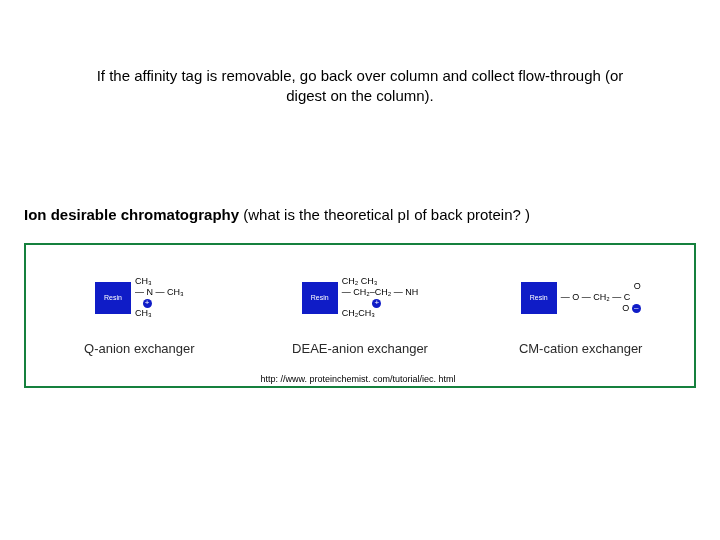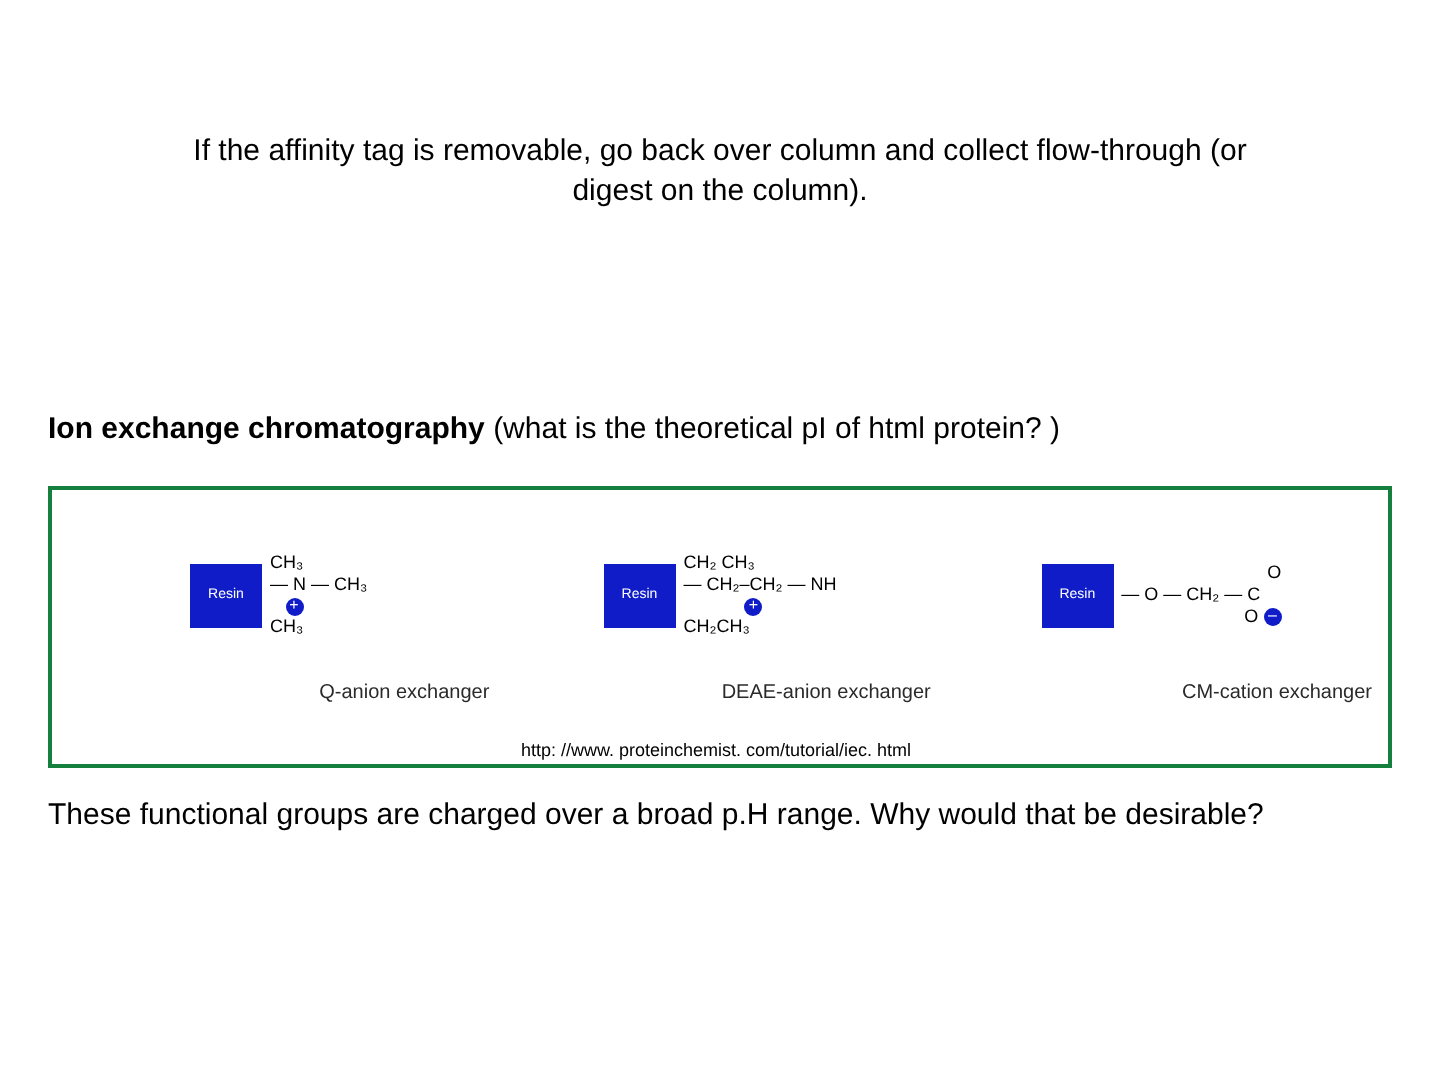--- a/index.html
+++ b/index.html
@@ -63,24 +63,23 @@
     align-items: center;
     justify-content: center;
   }
   .chem {
     font-size: 9px;
     color: #000;
     line-height: 1.2;
     text-align: left;
   }
   .exchanger-label {
-    font-size: 10px;
+    font-size: 13px;
     color: #2a2a2a;
     margin-top: 8px;
-    text-align: right;
   }
   .oplus, .ominus {
     display: inline-block;
     width: 9px; height: 9px;
     line-height: 8px;
     font-size: 8px;
     border-radius: 50%;
     text-align: center;
     vertical-align: middle;
     color: #fff;
@@ -100,22 +99,22 @@
   }
 </style>
 </head>
 <body>
 
 <div class="slide">
 
   <div class="intro">If the affinity tag is removable, go back over column and collect flow-through (or digest on the column).</div>
 
   <div class="iec-block">
-    <span class="iec-title">Ion exchange chromatography</span>
-    <span>(what is the theoretical pI of html protein? )</span><br>
+    <span class="iec-title">Ion desirable chromatography</span>
+    <span>(what is the theoretical pI of back protein? )</span><br>
   </div>
 
   <div class="diagram-box">
     <div class="row">
 
       <div class="exchanger">
         <div class="stru">
           <div class="resin">Resin</div>
           <div class="chem">
             <span>CH₃</span><br>
@@ -154,15 +153,14 @@
           </div>
         </div>
         <div class="exchanger-label">CM-cation exchanger</div>
       </div>
 
     </div>
 
     <div class="source">http: //www. proteinchemist. com/tutorial/iec. html</div>
   </div>
 
-  <div class="footer">These functional groups are charged over a broad p.H range. Why would that be desirable?</div>
 
 </div>
 
 </body></html>

